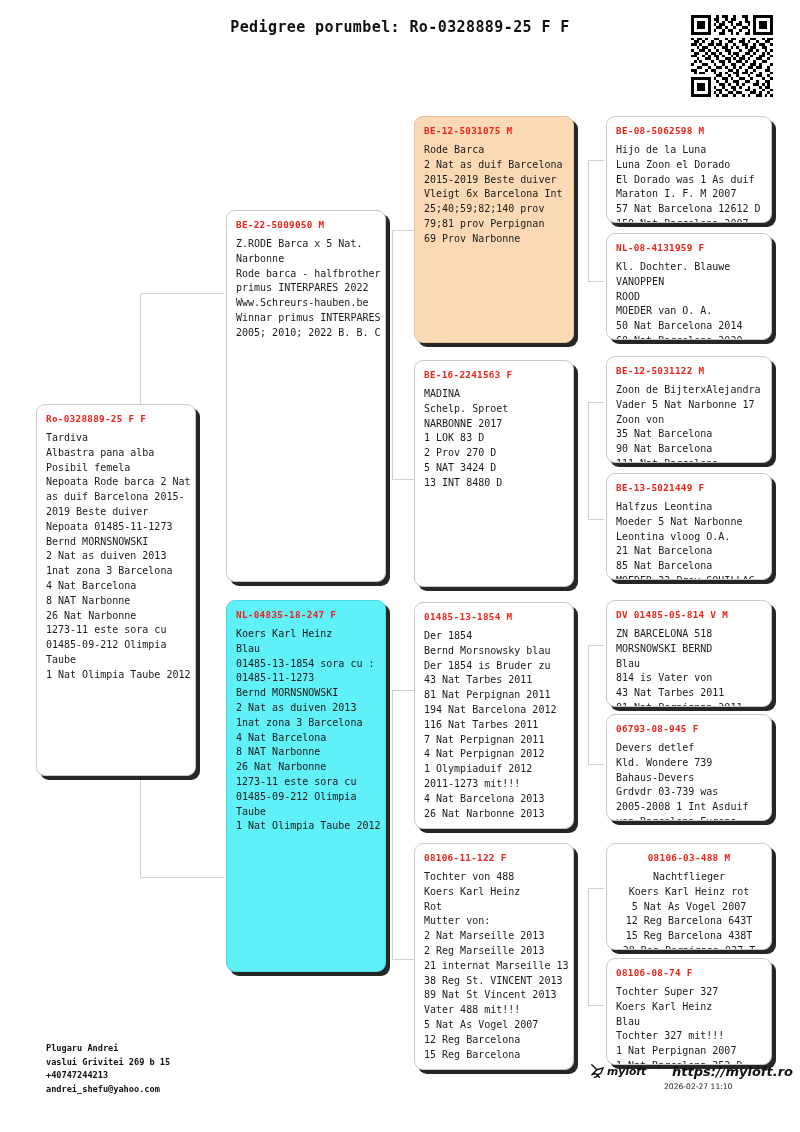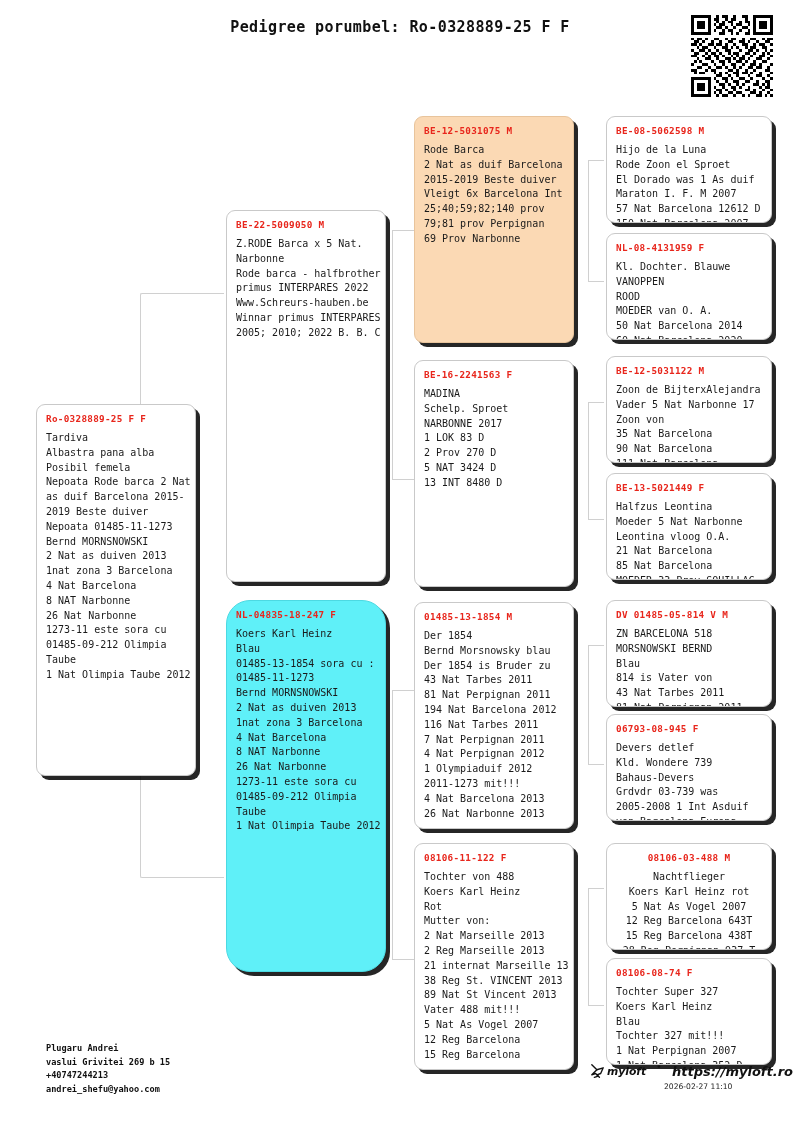--- a/index.html
+++ b/index.html
@@ -43,21 +43,21 @@
     margin-bottom: 7px;
   }
   .card .lines {
     font-size: 10px;
     line-height: 14.8px;
     color: #1a1a1a;
     white-space: pre;
   }
   .card .lines div { white-space: nowrap; }
   .card.orange { background: #fbd9b4; border-color: #e8c49c; }
-  .card.cyan   { background: #5ff0f8; border-color: #4cd9e2; border-radius: 24px; }
+  .card.cyan   { background: #5ff0f8; border-color: #4cd9e2; }
 
   
   .conn {
     position: absolute;
     border-color: #d0d0d0;
     border-style: solid;
     border-width: 0;
   }
 
   
@@ -360,21 +360,21 @@
     <div class="lines"><div>Der 1854</div><div>Bernd Morsnowsky blau</div><div>Der 1854 is Bruder zu</div><div>43 Nat Tarbes 2011</div><div>81 Nat Perpignan 2011</div><div>194 Nat Barcelona 2012</div><div>116 Nat Tarbes 2011</div><div>7 Nat Perpignan 2011</div><div>4 Nat Perpignan 2012</div><div>1 Olympiaduif 2012</div><div>2011-1273 mit!!!</div><div>4 Nat Barcelona 2013</div><div>26 Nat Narbonne 2013</div></div>
   </div>
 
   <div class="card" style="left:414px; top:843px; width:160px; height:227px;">
     <div class="cid">08106-11-122 F</div>
     <div class="lines"><div>Tochter von 488</div><div>Koers Karl Heinz</div><div>Rot</div><div>Mutter von:</div><div>2 Nat Marseille 2013</div><div>2 Reg Marseille 2013</div><div>21 internat Marseille 13</div><div>38 Reg St. VINCENT 2013</div><div>89 Nat St Vincent 2013</div><div>Vater 488 mit!!!</div><div>5 Nat As Vogel 2007</div><div>12 Reg Barcelona</div><div>15 Reg Barcelona</div></div>
   </div>
 
   <div class="card" style="left:606px; top:116px; width:166px; height:107px;">
     <div class="cid">BE-08-5062598 M</div>
-    <div class="lines"><div>Hijo de la Luna</div><div>Rode Zoon el Sproet</div><div>El Dorado was 1 As duif</div><div>Maraton I. F. M 2007</div><div>57 Nat Barcelona 12612 D</div><div>150 Nat Barcelona 2007</div></div>
+    <div class="lines"><div>Hijo de la Luna</div><div>Luna Zoon el Dorado</div><div>El Dorado was 1 As duif</div><div>Maraton I. F. M 2007</div><div>57 Nat Barcelona 12612 D</div><div>150 Nat Barcelona 2007</div></div>
   </div>
 
   <div class="card" style="left:606px; top:233px; width:166px; height:107px;">
     <div class="cid">NL-08-4131959 F</div>
     <div class="lines"><div>Kl. Dochter. Blauwe</div><div>VANOPPEN</div><div>ROOD</div><div>MOEDER van O. A.</div><div>50 Nat Barcelona 2014</div><div>60 Nat Barcelona 2020</div></div>
   </div>
 
   <div class="card" style="left:606px; top:356px; width:166px; height:107px;">
     <div class="cid">BE-12-5031122 M</div>
     <div class="lines"><div>Zoon de BijterxAlejandra</div><div>Vader 5 Nat Narbonne 17</div><div>Zoon von</div><div>35 Nat Barcelona</div><div>90 Nat Barcelona</div><div>111 Nat Barcelona</div></div>

